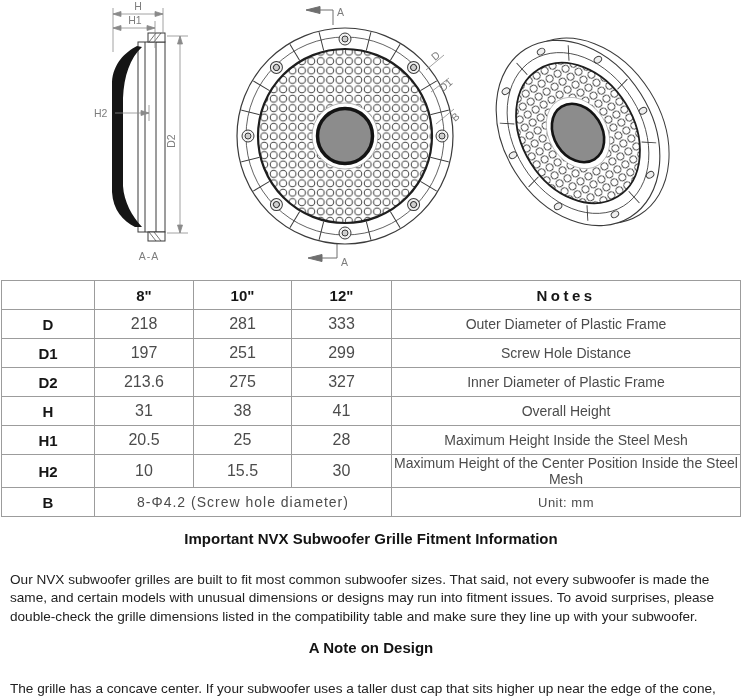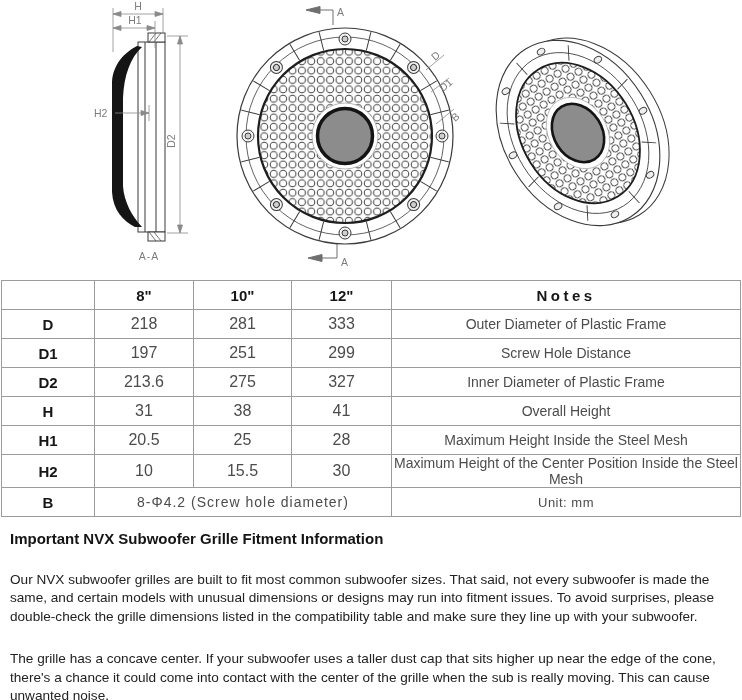--- a/index.html
+++ b/index.html
@@ -22,21 +22,21 @@
   tr.head th{font-size:15px;font-weight:bold;color:#161616;}
   th.notes-h{letter-spacing:3.5px;}
   th.rowlabel{font-size:15px;font-weight:bold;color:#161616;}
   td.val{font-size:16px;color:#4c4c4c;}
   td.note{font-size:14px;color:#4c4c4c;}
   td.merged{font-size:14px;color:#4c4c4c;letter-spacing:1px;}
   td.unit{font-size:13px;color:#4c4c4c;letter-spacing:0.5px;}
 
   .text-block{padding:0 10px;}
   .text-block h3{
-    font-size:15px;font-weight:bold;color:#141414;margin:13px 0 0 0;
+    font-size:15px;font-weight:bold;color:#141414;margin:13px 0 0 0;text-align:center;
   }
   .text-block p{
     font-size:13.6px;line-height:18.4px;color:#222;margin:24px 0 0 0;
   }
 </style>
 </head>
 <body>
 
 <div class="drawings">
 
@@ -238,14 +238,15 @@
     <th class="rowlabel">B</th>
     <td class="merged" colspan="3">8-Φ4.2 (Screw hole diameter)</td>
     <td class="unit">Unit: mm</td>
   </tr>
 </tbody>
   </table>
 
 <div class="text-block">
   <h3>Important NVX Subwoofer Grille Fitment Information</h3>
   <p>Our NVX subwoofer grilles are built to fit most common subwoofer sizes. That said, not every subwoofer is made the same, and certain models with unusual dimensions or designs may run into fitment issues. To avoid surprises, please double-check the grille dimensions listed in the compatibility table and make sure they line up with your subwoofer.</p>
+  <h3>A Note on Design</h3>
   <p>The grille has a concave center. If your subwoofer uses a taller dust cap that sits higher up near the edge of the cone, there's a chance it could come into contact with the center of the grille when the sub is really moving. This can cause unwanted noise.</p>
 </div>
 
 </body></html>

